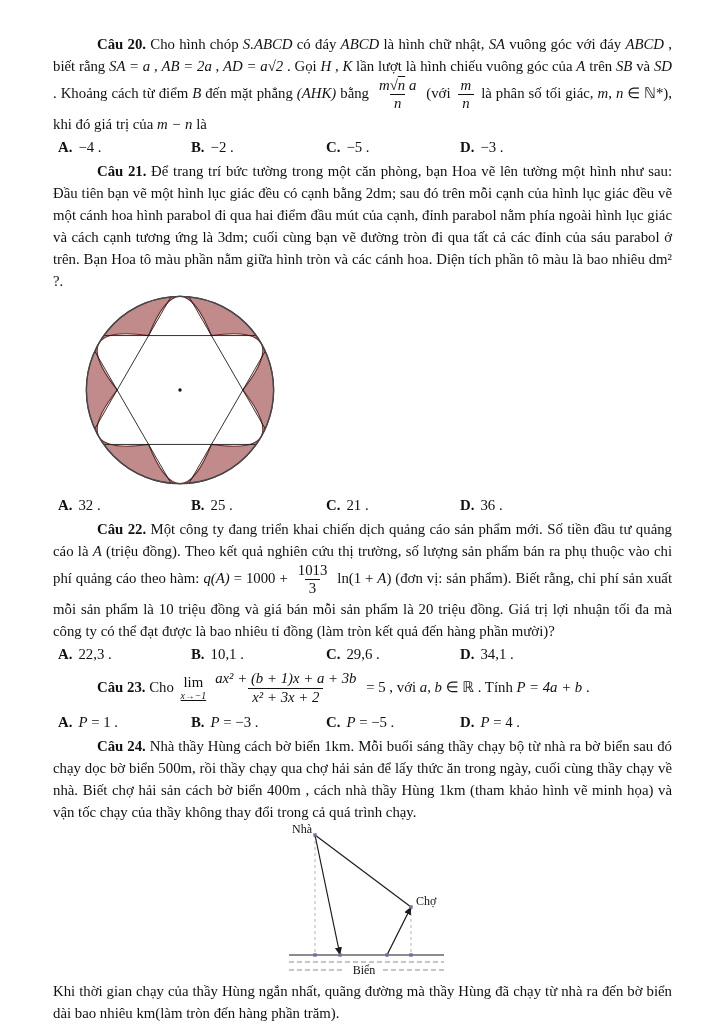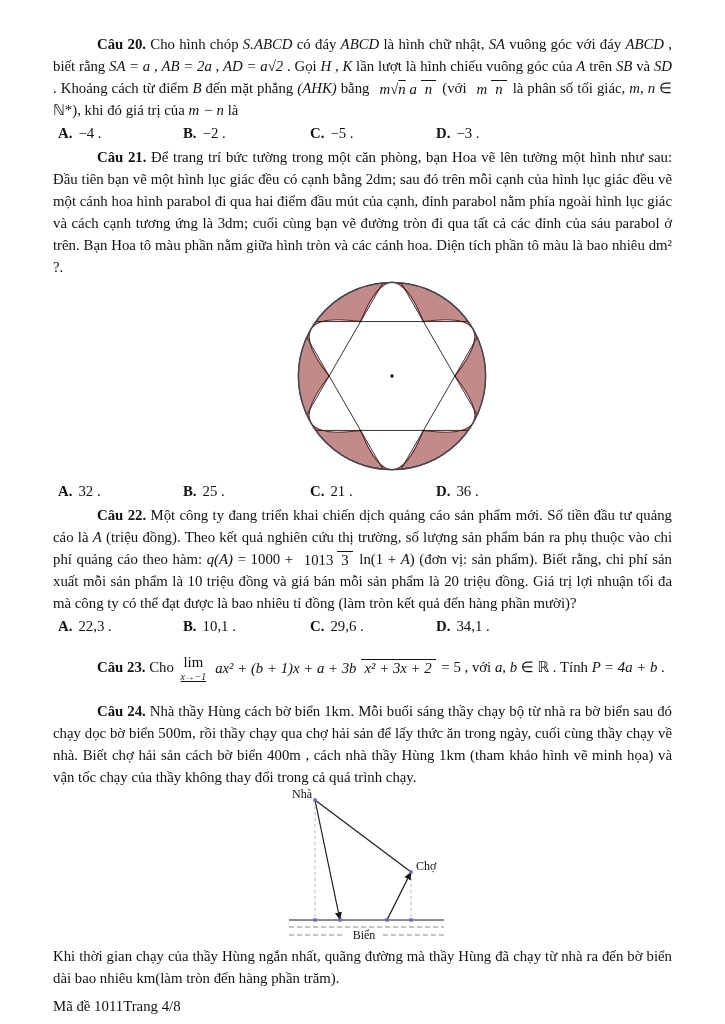--- a/index.html
+++ b/index.html
@@ -6,32 +6,32 @@
   body{
     width:725px;height:1024px;box-sizing:border-box;
     padding:33px 53px 6px 53px;overflow:hidden;
     font-family:"Liberation Serif", serif;
     font-size:14.8px;line-height:22px;color:#111;
   }
   section.question{margin:0 0 2px 0;}
   .qtext{margin:0;text-align:justify;}
   .qnum{font-weight:bold;margin-left:44px;}
   .it{font-style:italic;}
-  .options{display:grid;grid-template-columns:125px 127px 126px 1fr;padding-left:5px;margin:1px 0 2px 0;}
+  .options{display:grid;grid-template-columns:125px 127px 126px 1fr;padding-left:5px;margin:1px 0 2px 0;gap:8px;}
   .option{white-space:nowrap;}
   .opt-label{font-weight:bold;margin-right:6px;}
   .opt-var{font-style:italic;}
-  .frac{display:inline-flex;align-items:center;vertical-align:middle;line-height:1.18;text-align:left;margin:0 2px;}
+  .frac{display:inline-flex;flex-direction:column;align-items:center;vertical-align:middle;line-height:1.18;text-align:left;margin:0 2px;}
   .fnum,.fden{padding:0 4px;white-space:nowrap;}
   .fden{border-top:1px solid #111;}
   .radsign{font-style:normal;}
   .ol{text-decoration:overline;}
-  .lim{display:inline-flex;flex-direction:column;align-items:center;vertical-align:middle;line-height:1.05;margin:16px 3px;justify-content:flex-end;}
+  .lim{display:inline-flex;flex-direction:column;align-items:center;vertical-align:middle;line-height:1.05;margin:8px 3px;justify-content:flex-end;}
   .limsub{font-size:0.66em;font-style:italic;margin-top:1px;text-decoration:underline;}
-  .fig{text-align:center;margin:1px 0;}
+  .fig{text-align:left;margin:1px 0;}
   .fig-flower svg{transform:translateX(29px);display:inline-block;}
   .fig-beach svg{display:block;margin:0 auto;}
   .svg-label{font-family:"Liberation Serif", serif;font-size:12px;fill:#111;}
   .footer{display:flex;justify-content:flex-start;margin-top:6px;}
 </style>
 </head>
 <body>
 
 <section class="question">
   <p class="qtext"><b class="qnum">Câu 20.</b><span> Cho hình chóp </span><span class="it">S.ABCD</span><span> có đáy </span><span class="it">ABCD</span><span> là hình chữ nhật, </span><span class="it">SA</span><span> vuông góc với đáy </span><span class="it">ABCD</span><span> , biết rằng </span><span class="it">SA = a</span><span> , </span><span class="it">AB = 2a</span><span> , </span><span class="it">AD = a√2</span><span> . Gọi </span><span class="it">H</span><span> , </span><span class="it">K</span><span> lần lượt là hình chiếu vuông góc của </span><span class="it">A</span><span> trên </span><span class="it">SB</span><span> và </span><span class="it">SD</span><span> . Khoảng cách từ điểm </span><span class="it">B</span><span> đến mặt phẳng </span><span class="it">(AHK)</span><span> bằng </span><span class="frac it">
@@ -89,20 +89,26 @@
 </section>
 
 <section class="question">
   <p class="qtext"><b class="qnum">Câu 23.</b><span> Cho </span><span class="lim">
         <span class="limtop">lim</span>
         <span class="limsub">x→−1</span>
       </span><span class="frac it">
         <span class="fnum">ax² + (b + 1)x + a + 3b</span>
         <span class="fden">x² + 3x + 2</span>
       </span><span> = 5 , với </span><span class="it">a</span><span>, </span><span class="it">b</span><span> ∈ ℝ . Tính </span><span class="it">P = 4a + b</span><span> .</span></p>
+  <div class="options">
+    <div class="option"><b class="opt-label">A.</b><span class="opt-var">P</span><span> = 1 .</span></div>
+    <div class="option"><b class="opt-label">B.</b><span class="opt-var">P</span><span> = −3 .</span></div>
+    <div class="option"><b class="opt-label">C.</b><span class="opt-var">P</span><span> = −5 .</span></div>
+    <div class="option"><b class="opt-label">D.</b><span class="opt-var">P</span><span> = 4 .</span></div>
+  </div>
 </section>
 
 <section class="question">
   <p class="qtext"><b class="qnum">Câu 24.</b><span> Nhà thầy Hùng cách bờ biển 1km. Mỗi buổi sáng thầy chạy bộ từ nhà ra bờ biển sau đó chạy dọc bờ biển 500m, rồi thầy chạy qua chợ hải sản để lấy thức ăn trong ngày, cuối cùng thầy chạy về nhà. Biết chợ hải sản cách bờ biển 400m , cách nhà thầy Hùng 1km (tham khảo hình vẽ minh họa) và vận tốc chạy của thầy không thay đổi trong cả quá trình chạy.</span></p>
   <div class="fig fig-beach">
     <svg width="180" height="155" viewBox="0 0 180 155">
       <defs>
         <marker id="arr" markerWidth="9" markerHeight="8" refX="6.5" refY="3" orient="auto">
           <path d="M0,0 L7,3 L0,6 Z" fill="#1a1a1a"></path>
         </marker>

